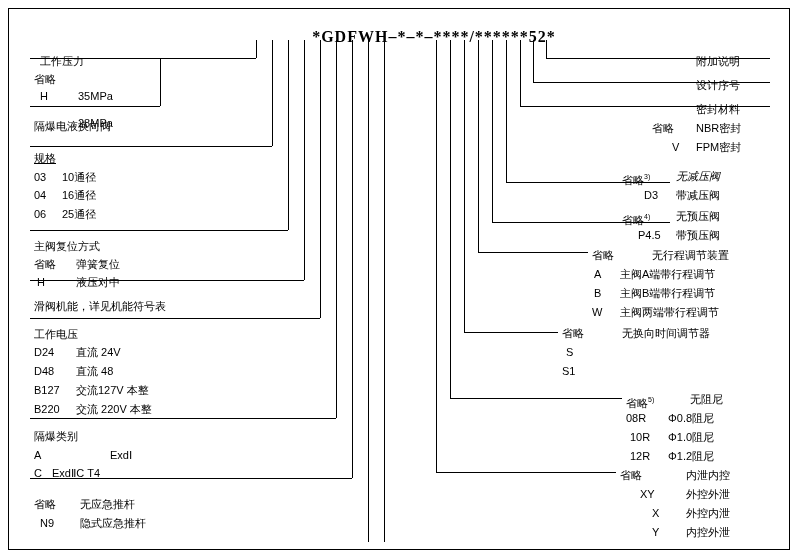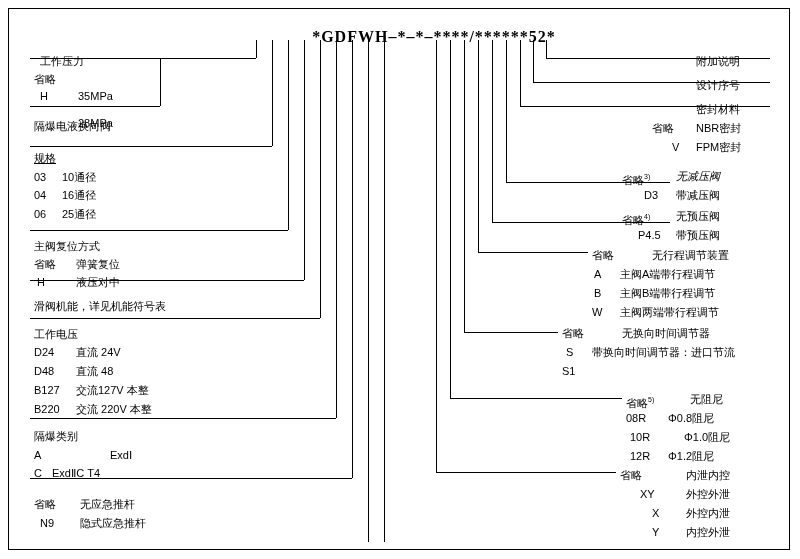--- a/index.html
+++ b/index.html
@@ -150,29 +150,28 @@
   <div class="txt" style="left:594px;top:268px;">A</div>
   <div class="txt" style="left:620px;top:268px;">主阀A端带行程调节</div>
   <div class="txt" style="left:594px;top:287px;">B</div>
   <div class="txt" style="left:620px;top:287px;">主阀B端带行程调节</div>
   <div class="txt" style="left:592px;top:306px;">W</div>
   <div class="txt" style="left:620px;top:306px;">主阀两端带行程调节</div>
 
   <div class="txt" style="left:562px;top:327px;">省略</div>
   <div class="txt" style="left:622px;top:327px;">无换向时间调节器</div>
   <div class="txt" style="left:566px;top:346px;">S</div>
-  <div class="txt" style="left:592px;top:346px;">带换向时间调节器：进口节流</div>
   <div class="txt" style="left:562px;top:365px;">S1</div>
 
   <div class="txt" style="left:626px;top:393px;"><span>省略</span><span class="sup">5)</span></div>
   <div class="txt" style="left:690px;top:393px;">无阻尼</div>
   <div class="txt" style="left:626px;top:412px;">08R</div>
   <div class="txt" style="left:668px;top:412px;">Φ0.8阻尼</div>
   <div class="txt" style="left:630px;top:431px;">10R</div>
-  <div class="txt" style="left:668px;top:431px;margin-left:16px;">Φ1.0阻尼</div>
+  <div class="txt" style="left:668px;top:431px;">Φ1.0阻尼</div>
   <div class="txt" style="left:630px;top:450px;">12R</div>
   <div class="txt" style="left:668px;top:450px;">Φ1.2阻尼</div>
 
   <div class="txt" style="left:620px;top:469px;">省略</div>
   <div class="txt" style="left:686px;top:469px;">内泄内控</div>
   <div class="txt" style="left:640px;top:488px;">XY</div>
   <div class="txt" style="left:686px;top:488px;">外控外泄</div>
   <div class="txt" style="left:652px;top:507px;">X</div>
   <div class="txt" style="left:686px;top:507px;">外控内泄</div>
   <div class="txt" style="left:652px;top:526px;">Y</div>

